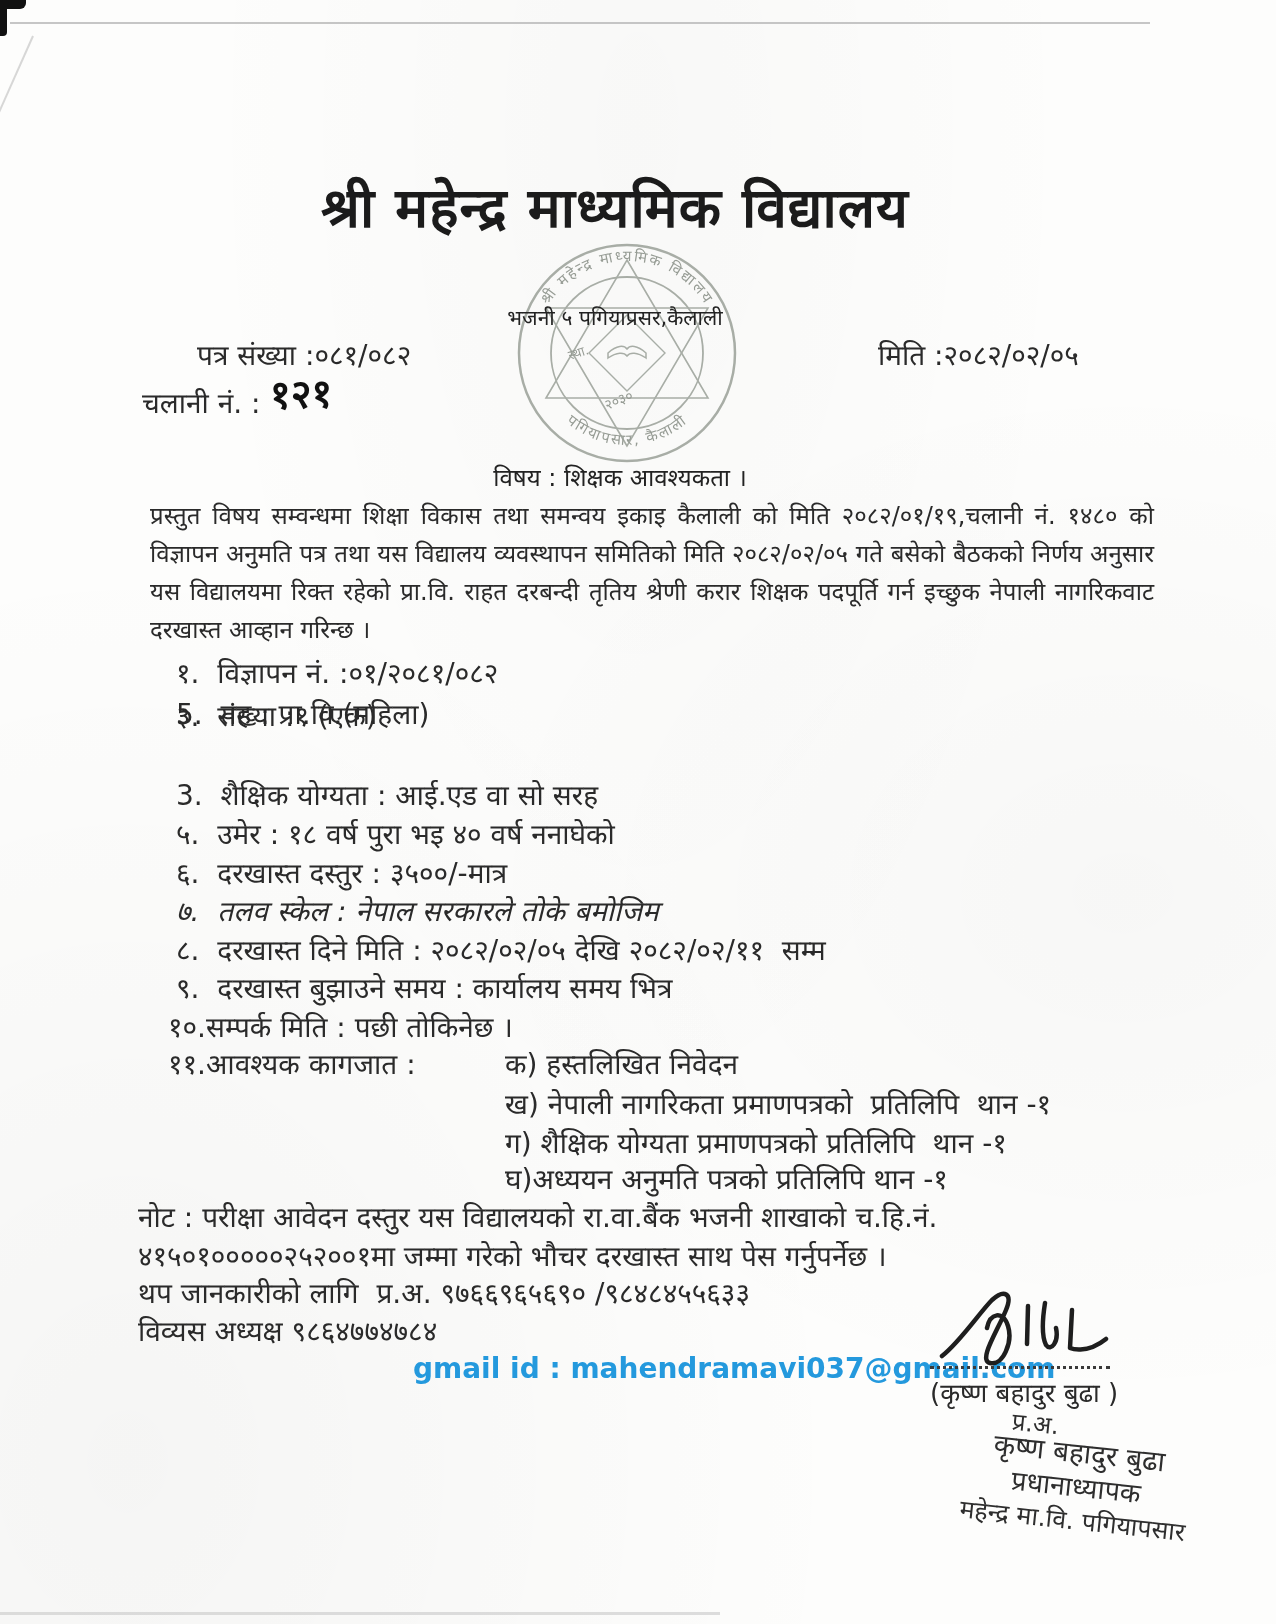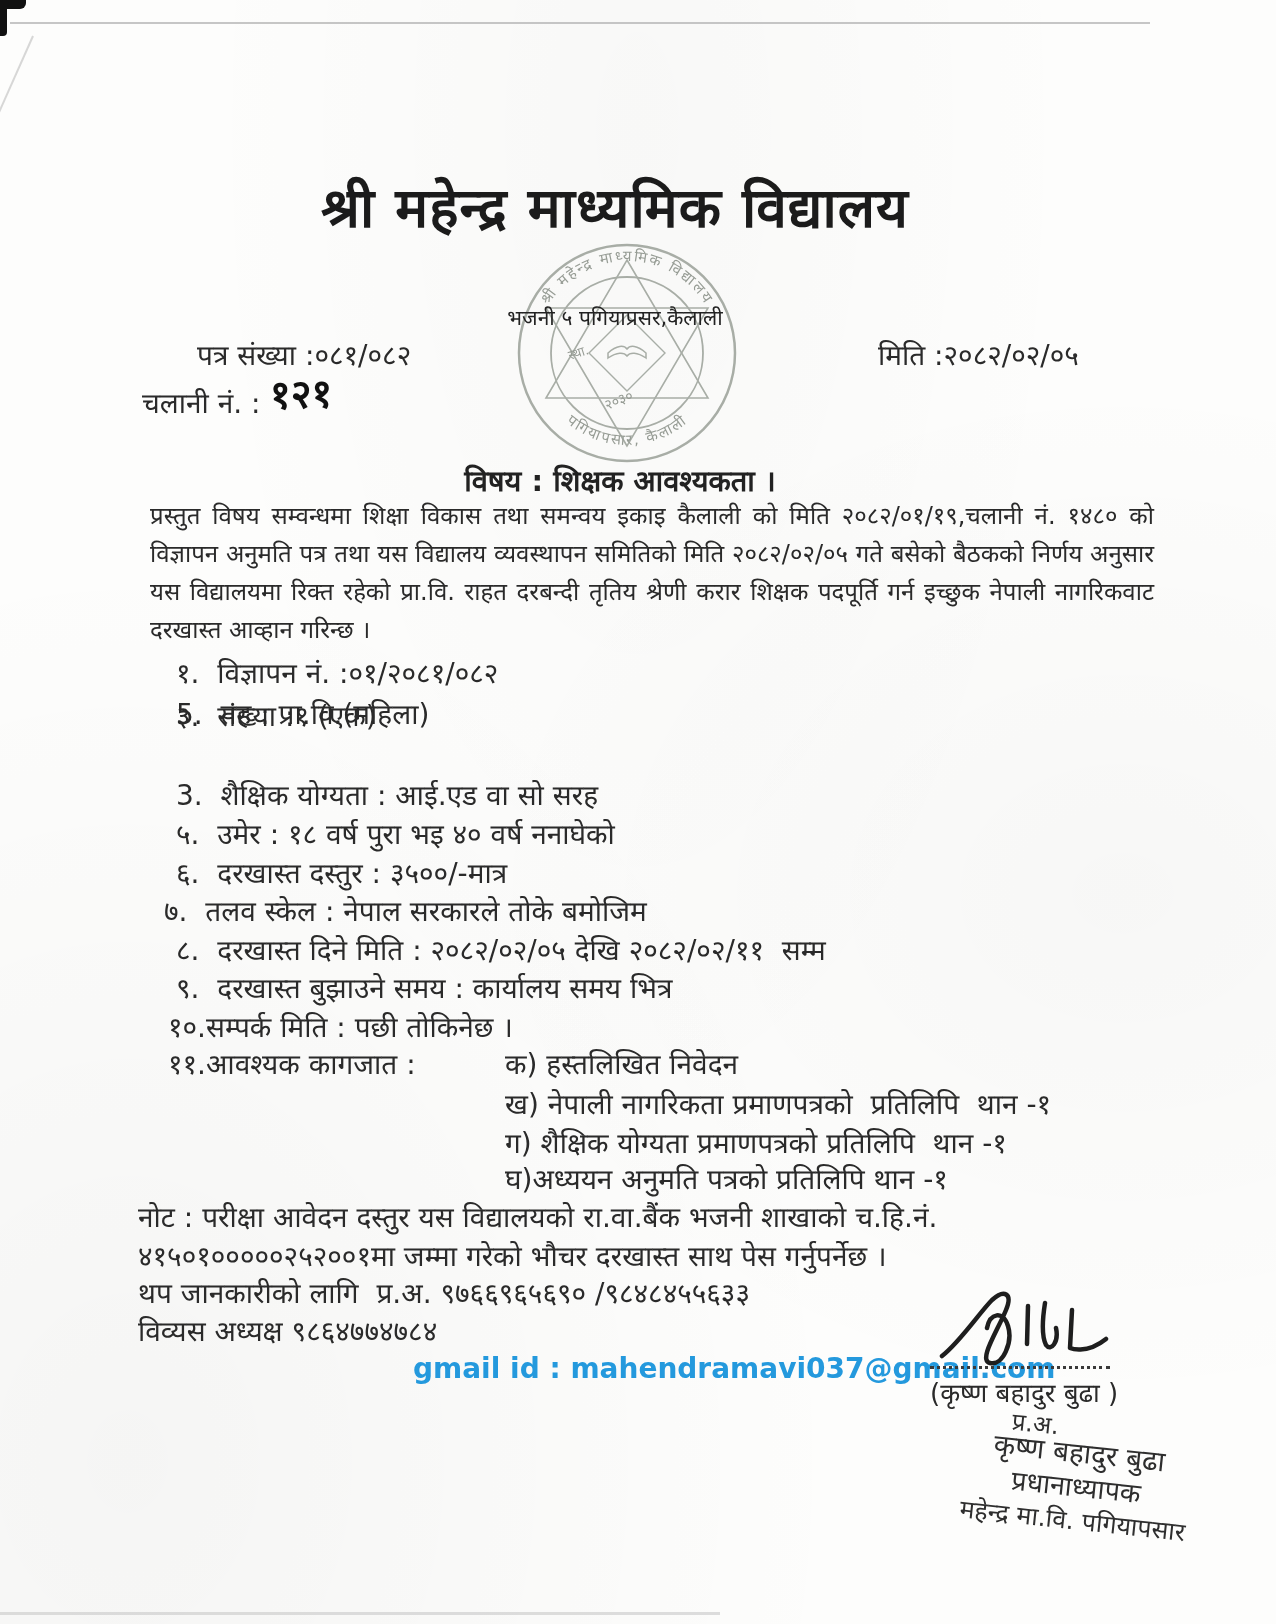--- a/index.html
+++ b/index.html
@@ -18,21 +18,21 @@
       #fdfdfc;
   }
   .abs{position:absolute;}
   .ctr{left:0;width:1230px;text-align:center;}
   .ln{font-size:28px;white-space:pre-wrap;line-height:36px;color:#2a2a2a;}
   .title{
     font-family:"DejaVu Serif",serif;font-weight:bold;font-size:55px;
     letter-spacing:1px;color:#1b1b1b;
   }
   .addr{font-size:21px;color:#222;}
-  .subject{font-size:29px;color:#222;font-weight:bold;}
+  .subject{font-size:24px;color:#222;}
   .para{
     font-size:24px;line-height:38px;text-align:justify;color:#2a2a2a;margin-left:12px;
   }
   .hand{
     font-size:40px;font-weight:bold;color:#111;
     display:inline-block;transform:rotate(-2deg);position:relative;top:-5px;margin-left:10px;
     font-family:"DejaVu Serif",serif;
   }
   .email{font-size:28px;font-weight:bold;color:#2499dd;}
   .dotline{border-bottom:3px dotted #3a3a3a;width:180px;height:0;}
@@ -92,21 +92,21 @@
   <div class="abs ctr subject" style="top:460px;width:1240px;">विषय : शिक्षक आवश्यकता ।</div>
 
   <div class="abs para" style="left:138px;top:497px;width:1004px;">प्रस्तुत विषय सम्वन्धमा शिक्षा विकास तथा समन्वय इकाइ कैलाली को मिति २०८२/०१/१९,चलानी नं. १४८० को विज्ञापन अनुमति पत्र तथा यस विद्यालय व्यवस्थापन समितिको मिति २०८२/०२/०५ गते बसेको बैठकको निर्णय अनुसार यस विद्यालयमा रिक्त रहेको प्रा.वि. राहत दरबन्दी तृतिय श्रेणी करार शिक्षक पदपूर्ति गर्न इच्छुक नेपाली नागरिकवाट दरखास्त आव्हान गरिन्छ ।</div>
 
   <div class="abs ln" style="left:176px;top:656px;">१.  विज्ञापन नं. :०१/२०८१/०८२</div>
   <div class="abs ln" style="left:176px;top:697px;">5.  तह : प्रा.वि.(महिला)</div>
   <div class="abs ln" style="left:176px;top:699px;">३.  संख्या :१ (एक)</div>
   <div class="abs ln" style="left:176px;top:778px;">3.  शैक्षिक योग्यता : आई.एड वा सो सरह</div>
   <div class="abs ln" style="left:176px;top:817px;">५.  उमेर : १८ वर्ष पुरा भइ ४० वर्ष ननाघेको</div>
   <div class="abs ln" style="left:176px;top:856px;">६.  दरखास्त दस्तुर : ३५००/-मात्र</div>
-  <div class="abs ln" style="left:164px;top:894px;">७.  तलव स्केल : नेपाल सरकारले तोके बमोजिम</div>
+  <div class="abs ln" style="left:176px;top:894px;font-style:italic;">७.  तलव स्केल : नेपाल सरकारले तोके बमोजिम</div>
   <div class="abs ln" style="left:176px;top:933px;">८.  दरखास्त दिने मिति : २०८२/०२/०५ देखि २०८२/०२/११  सम्म</div>
   <div class="abs ln" style="left:176px;top:971px;">९.  दरखास्त बुझाउने समय : कार्यालय समय भित्र</div>
   <div class="abs ln" style="left:168px;top:1010px;">१०.सम्पर्क मिति : पछी तोकिनेछ ।</div>
   <div class="abs ln" style="left:168px;top:1047px;text-align:center;">११.आवश्यक कागजात :</div>
 
   <div class="abs ln" style="left:505px;top:1047px;">क) हस्तलिखित निवेदन</div>
   <div class="abs ln" style="left:505px;top:1087px;">ख) नेपाली नागरिकता प्रमाणपत्रको  प्रतिलिपि  थान -१</div>
   <div class="abs ln" style="left:505px;top:1126px;">ग) शैक्षिक योग्यता प्रमाणपत्रको प्रतिलिपि  थान -१</div>
   <div class="abs ln" style="left:505px;top:1162px;">घ)अध्ययन अनुमति पत्रको प्रतिलिपि थान -१</div>
 

